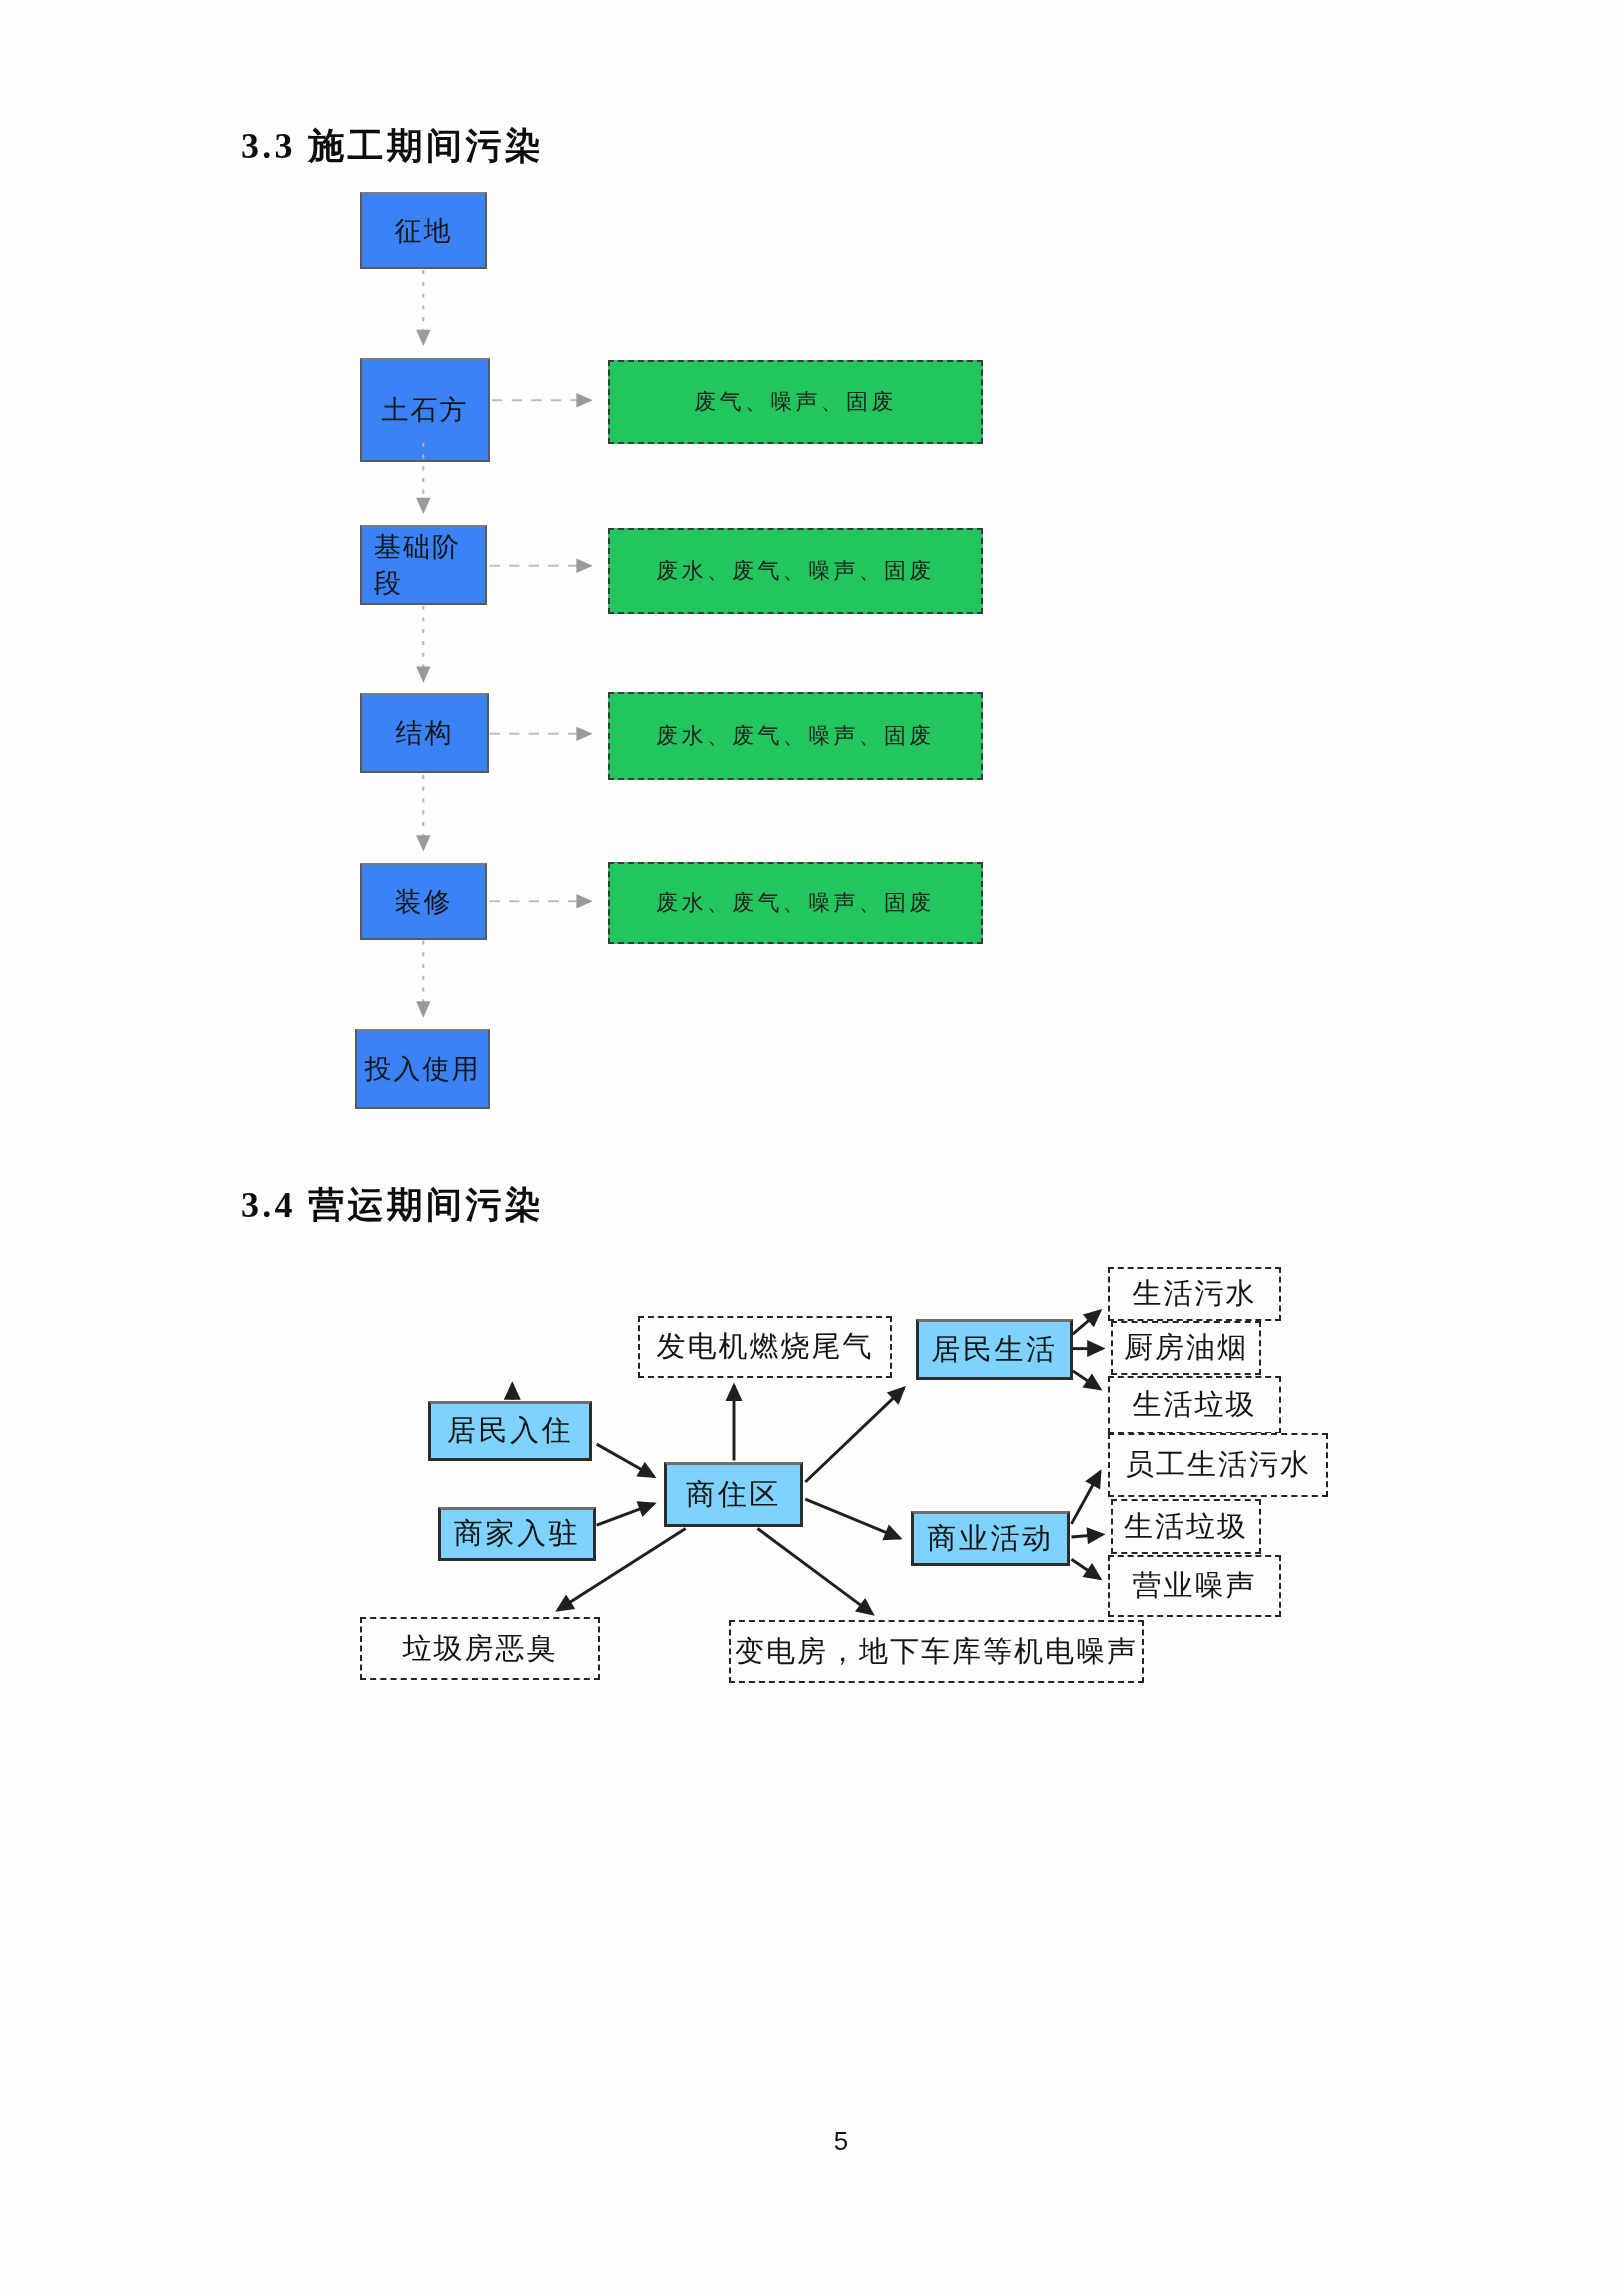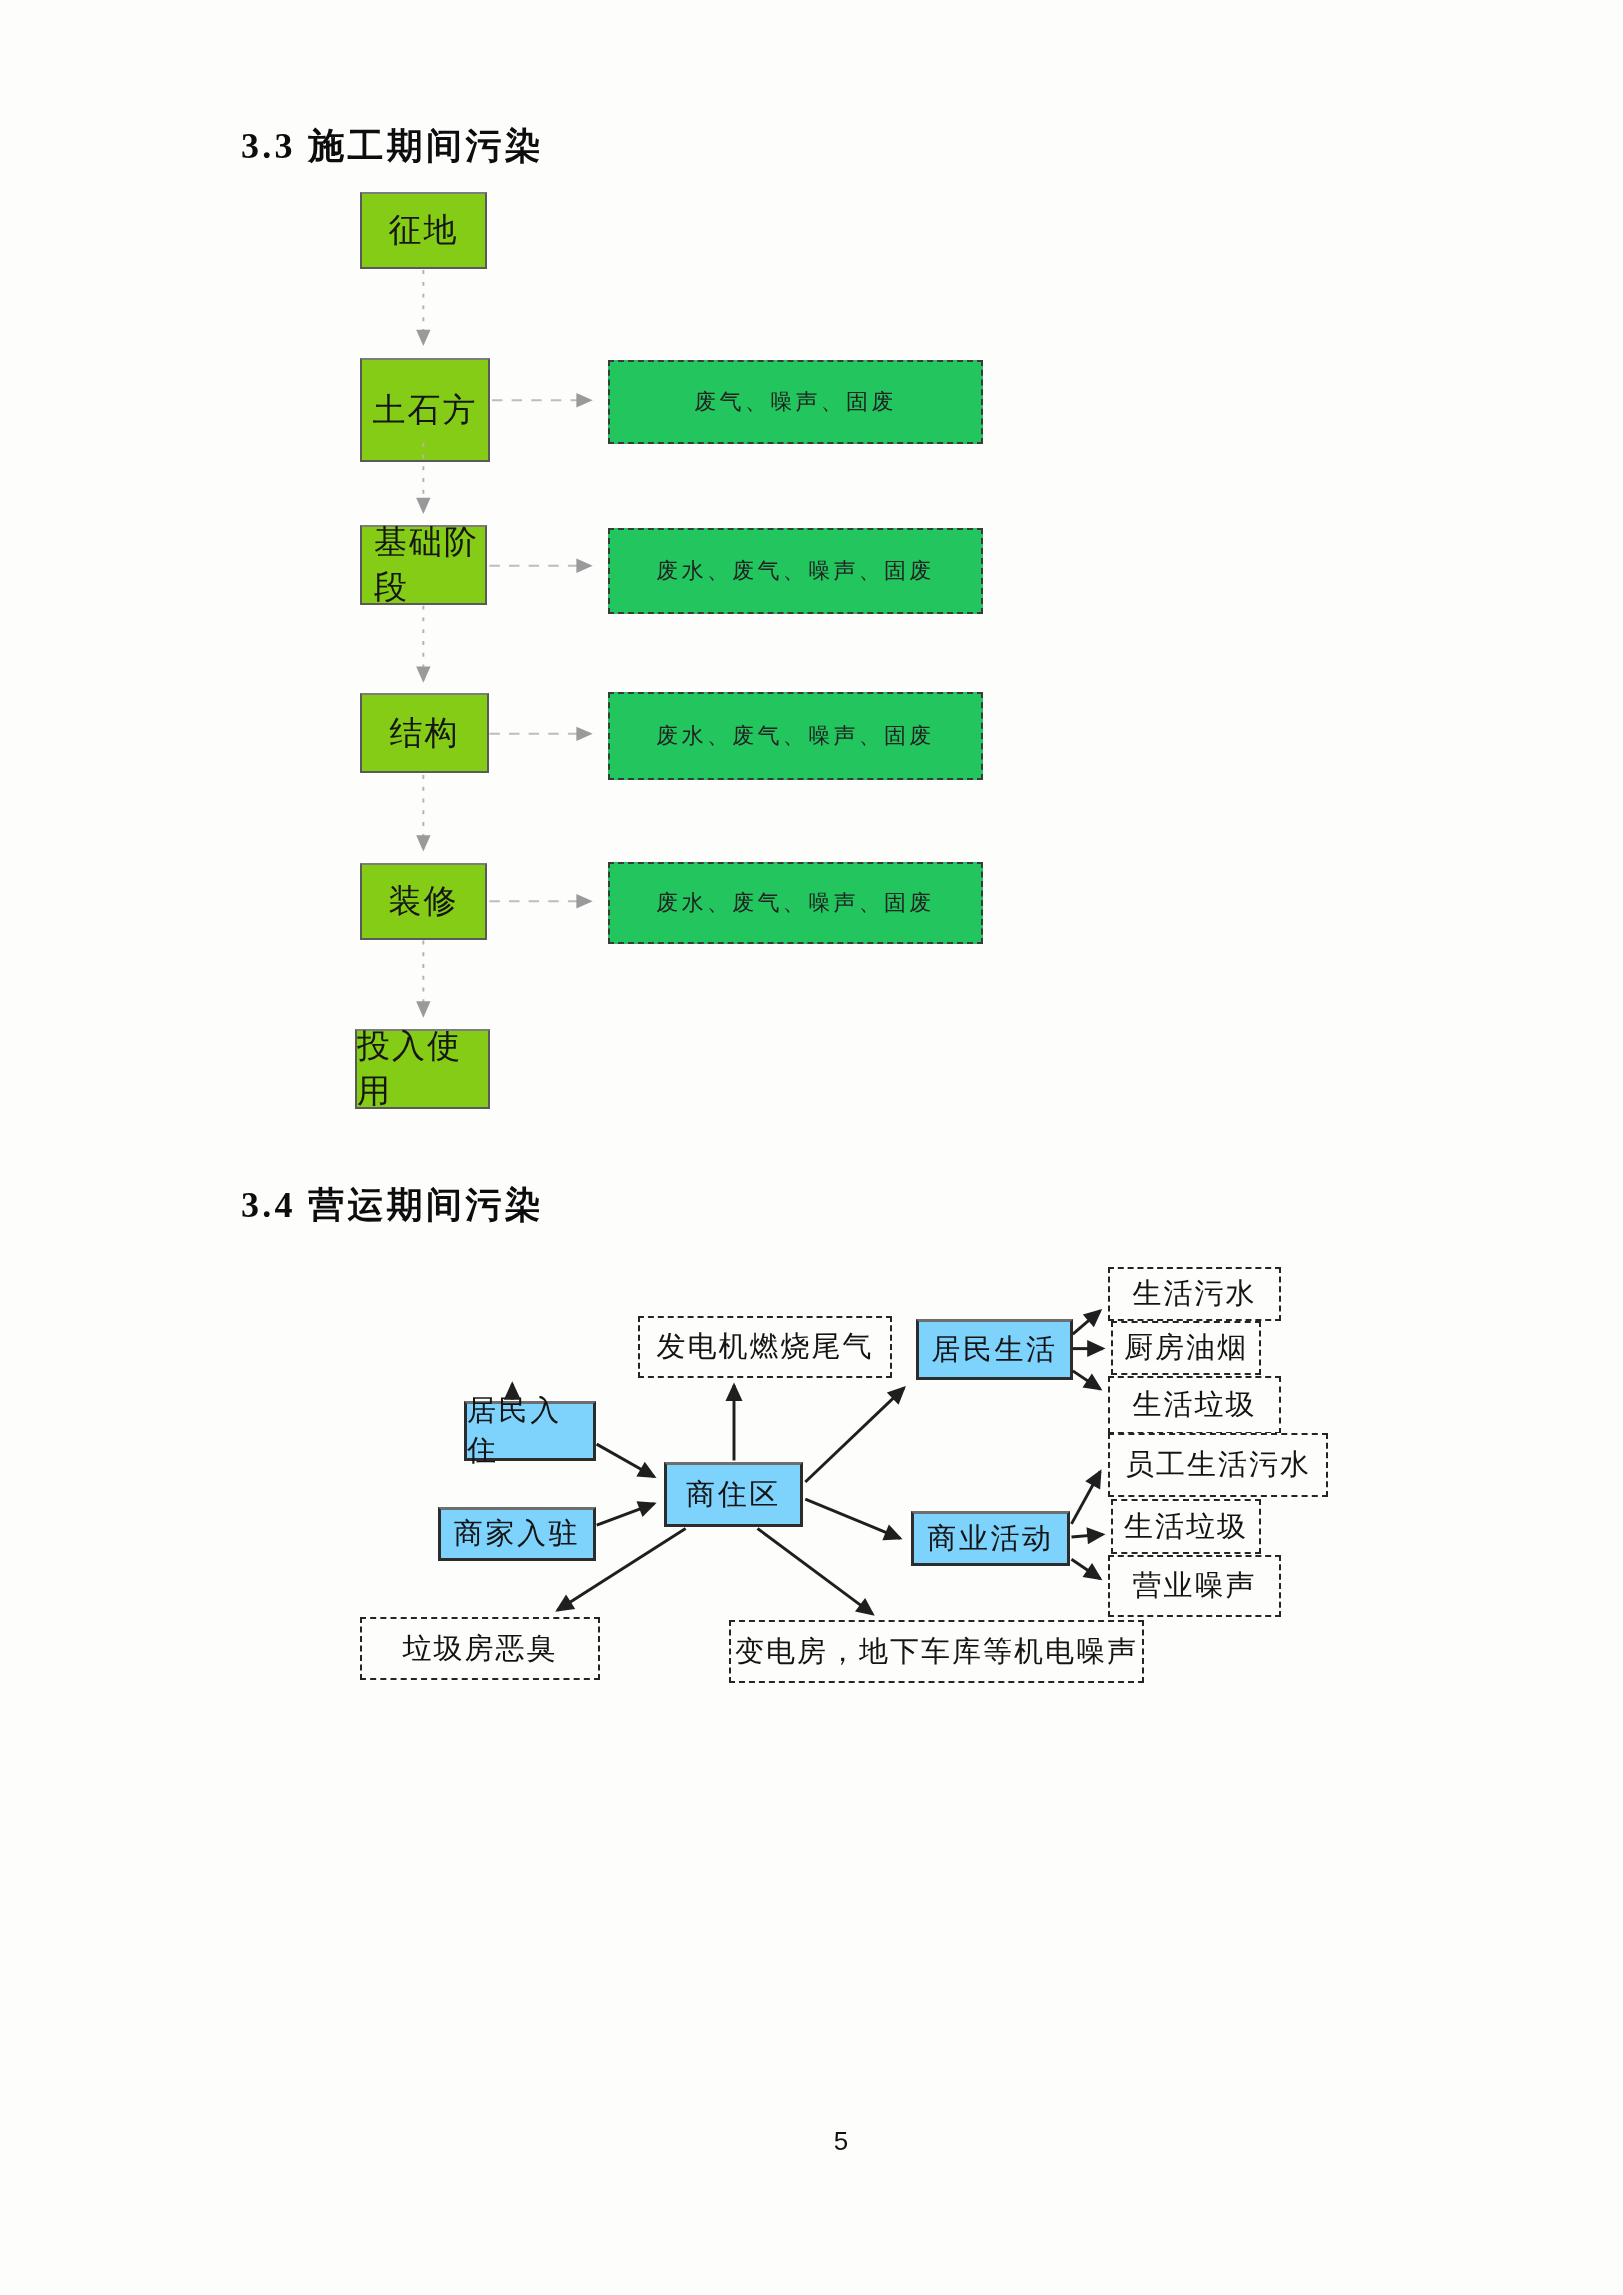--- a/index.html
+++ b/index.html
@@ -17,23 +17,23 @@
     font-size:36px;
     letter-spacing:3.3px;
     color:#0d0d0d;
     white-space:nowrap;
   }
   
   .sbox{
     position:absolute;
     border:2px solid #5a5a5a;
     border-top-color:#7d7d7d;
-    background:#84cc16;
+    background:#3b82f6;
     display:flex;align-items:center;justify-content:center;
-    font-size:33px;letter-spacing:2px;color:#161616;
+    font-size:27px;letter-spacing:2px;color:#161616;
     box-sizing:border-box;
   }
   
   .dbox{
     position:absolute;
     border:2px dashed #3a3a3a;
     background:#22c55e;
     display:flex;align-items:center;justify-content:center;
     font-size:22px;letter-spacing:3.3px;color:#222;
     box-sizing:border-box;
@@ -92,21 +92,21 @@
 
   <div class="dbox" style="left:608px;top:862px;width:375px;height:82px;">废水、废气、噪声、固废</div>
 
   <div class="title" style="left:241px;top:1181px;">3.4 营运期间污染</div>
 
 
   <div class="ddbox" style="left:638px;top:1316px;width:254px;height:62px;">发电机燃烧尾气</div>
 
   <div class="sbox2" style="left:916px;top:1319px;width:157px;height:61px;">居民生活</div>
 
-  <div class="sbox2" style="left:464px;top:1401px;width:132px;height:60px;">居民入住</div>
+  <div class="sbox2" style="left:428px;top:1401px;width:164px;height:60px;">居民入住</div>
 
   <div class="sbox2" style="left:438px;top:1507px;width:158px;height:54px;">商家入驻</div>
 
   <div class="sbox2" style="left:664px;top:1462px;width:139px;height:65px;">商住区</div>
 
   <div class="sbox2" style="left:911px;top:1511px;width:159px;height:55px;">商业活动</div>
 
   <div class="ddbox" style="left:1108px;top:1267px;width:173px;height:54px;">生活污水</div>
 
   <div class="ddbox" style="left:1111px;top:1321px;width:150px;height:54px;">厨房油烟</div>

